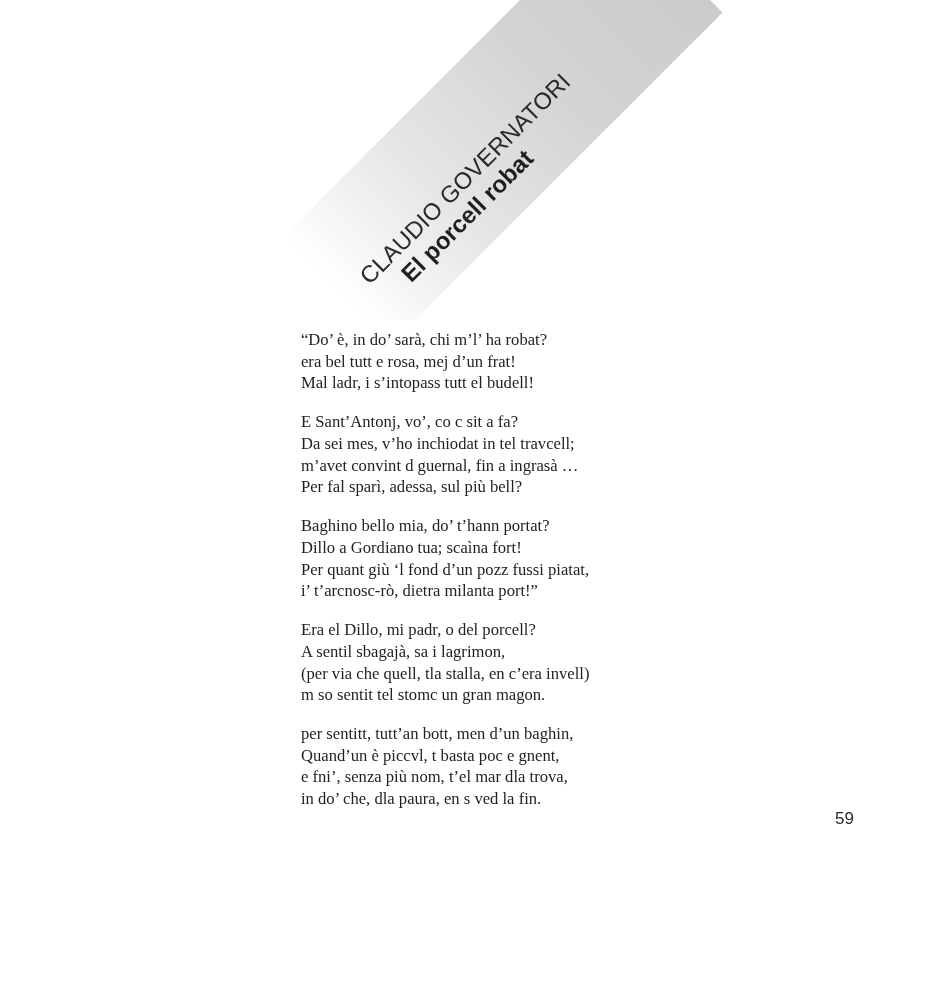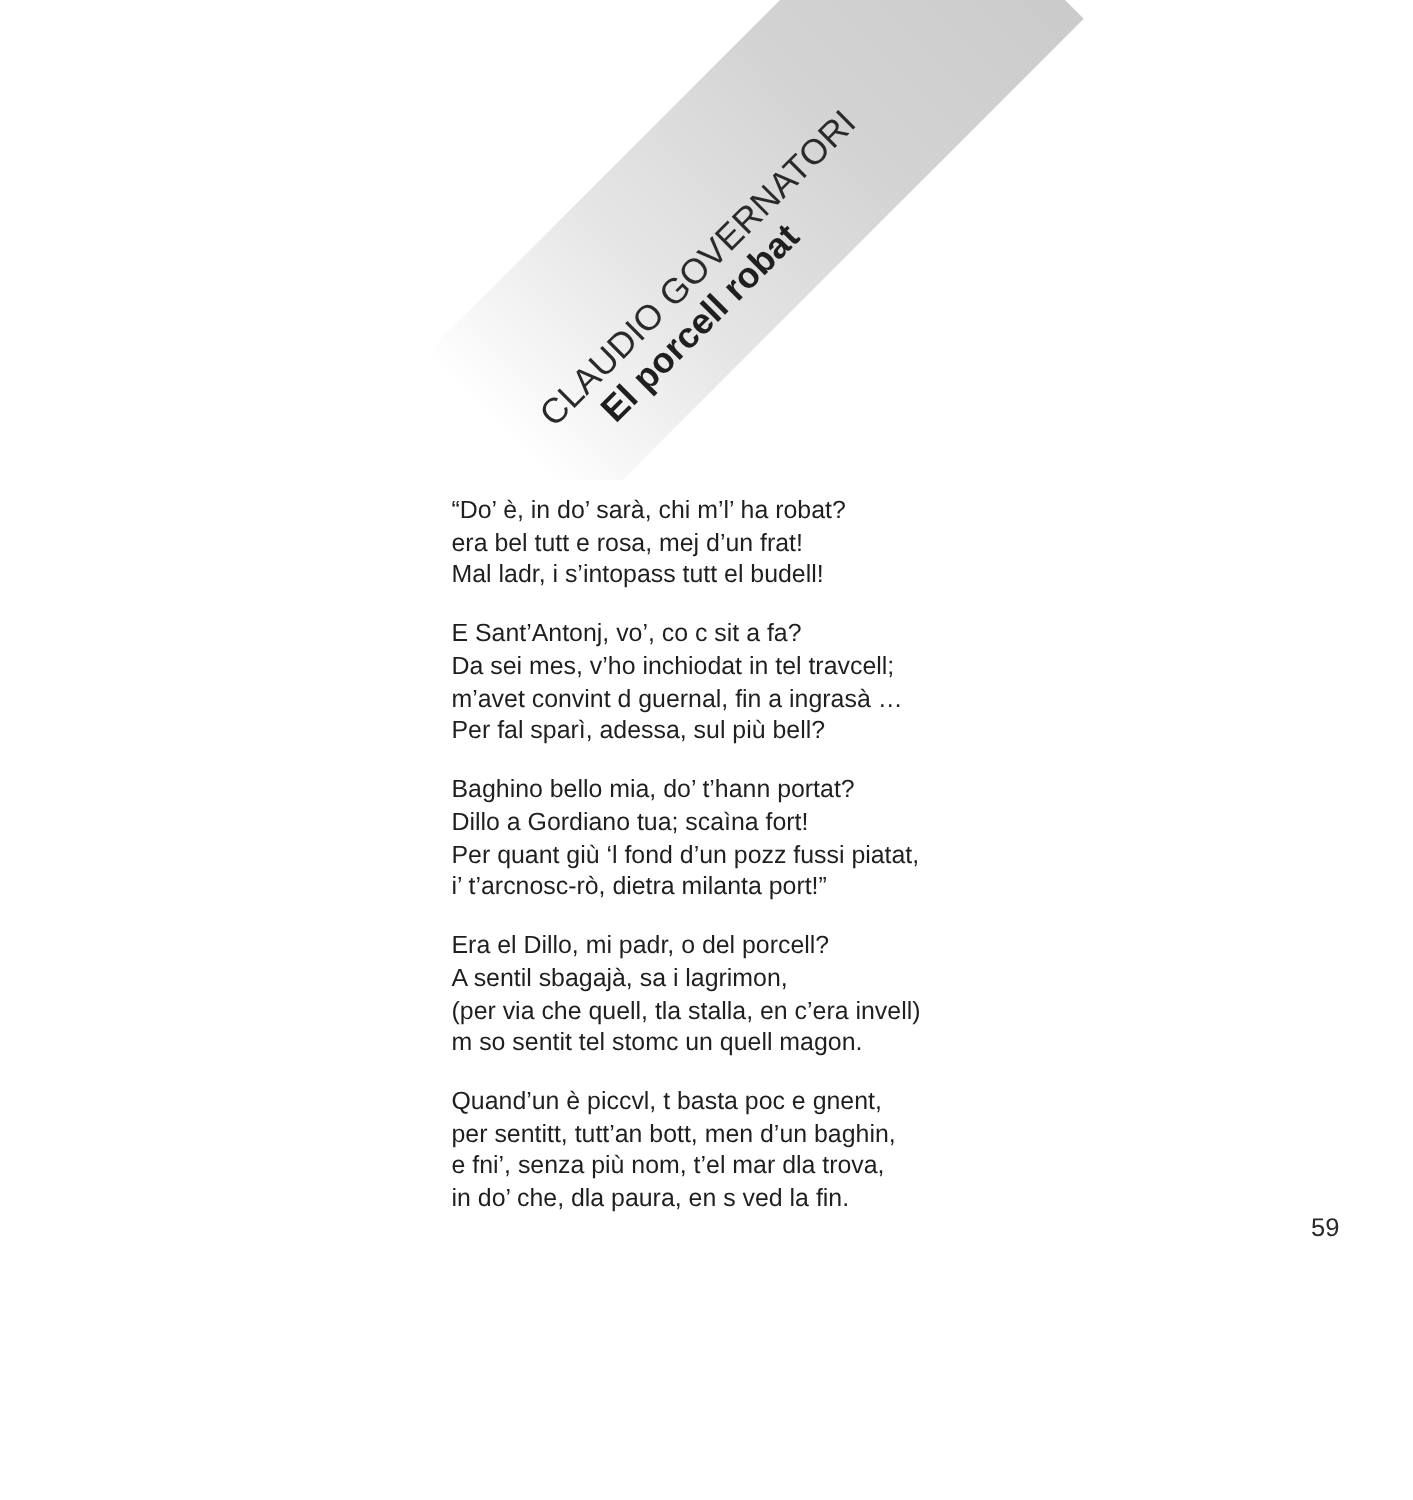--- a/index.html
+++ b/index.html
@@ -18,22 +18,22 @@
     position: absolute;
     left: 354px; top: 270px;
     transform-origin: 0 0;
     transform: rotate(-45deg);
     white-space: nowrap;
   }
   .author { font-size: 23.5px; font-weight: 400; color: #2a2a2a; letter-spacing: 0.2px; display: block; line-height: 28px; }
   .poem-title { font-size: 24px; font-weight: 700; color: #1f1f1f; display: block; line-height: 28px; margin-left: 31px; }
   .poem { position: absolute; left: 301px; top: 329px; font-size: 16.6px; line-height: 21.6px; }
   .stanza { margin: 0 0 17.6px 0; }
-  .line { display: block; white-space: nowrap; }
-  .page-number { position: absolute; left: 874px; top: 809px; font-size: 17px; color: #2a2a2a; }
+  .line { display: block; white-space: nowrap; font-family: Liberation Serif, serif; }
+  .page-number { position: absolute; left: 835px; top: 809px; font-size: 17px; color: #2a2a2a; }
 </style>
 </head>
 <body>
 
 <div class="band-wrap">
   <div class="band"></div>
 </div>
 
 <div class="title-block">
   <span class="author">CLAUDIO GOVERNATORI</span>
@@ -55,23 +55,23 @@
   <div class="stanza">
     <span class="line">Baghino bello mia, do’ t’hann portat?</span>
     <span class="line">Dillo a Gordiano tua; scaìna fort!</span>
     <span class="line">Per quant giù ‘l fond d’un pozz fussi piatat,</span>
     <span class="line">i’ t’arcnosc-rò, dietra milanta port!”</span>
   </div>
   <div class="stanza">
     <span class="line">Era el Dillo, mi padr, o del porcell?</span>
     <span class="line">A sentil sbagajà, sa i lagrimon,</span>
     <span class="line">(per via che quell, tla stalla, en c’era invell)</span>
-    <span class="line">m so sentit tel stomc un quell magon.</span>
+    <span class="line">m so sentit tel stomc un gran magon.</span>
   </div>
   <div class="stanza">
+    <span class="line">per sentitt, tutt’an bott, men d’un baghin,</span>
     <span class="line">Quand’un è piccvl, t basta poc e gnent,</span>
-    <span class="line">per sentitt, tutt’an bott, men d’un baghin,</span>
     <span class="line">e fni’, senza più nom, t’el mar dla trova,</span>
     <span class="line">in do’ che, dla paura, en s ved la fin.</span>
   </div>
 </div>
 
 <div class="page-number">59</div>
 
 </body></html>

